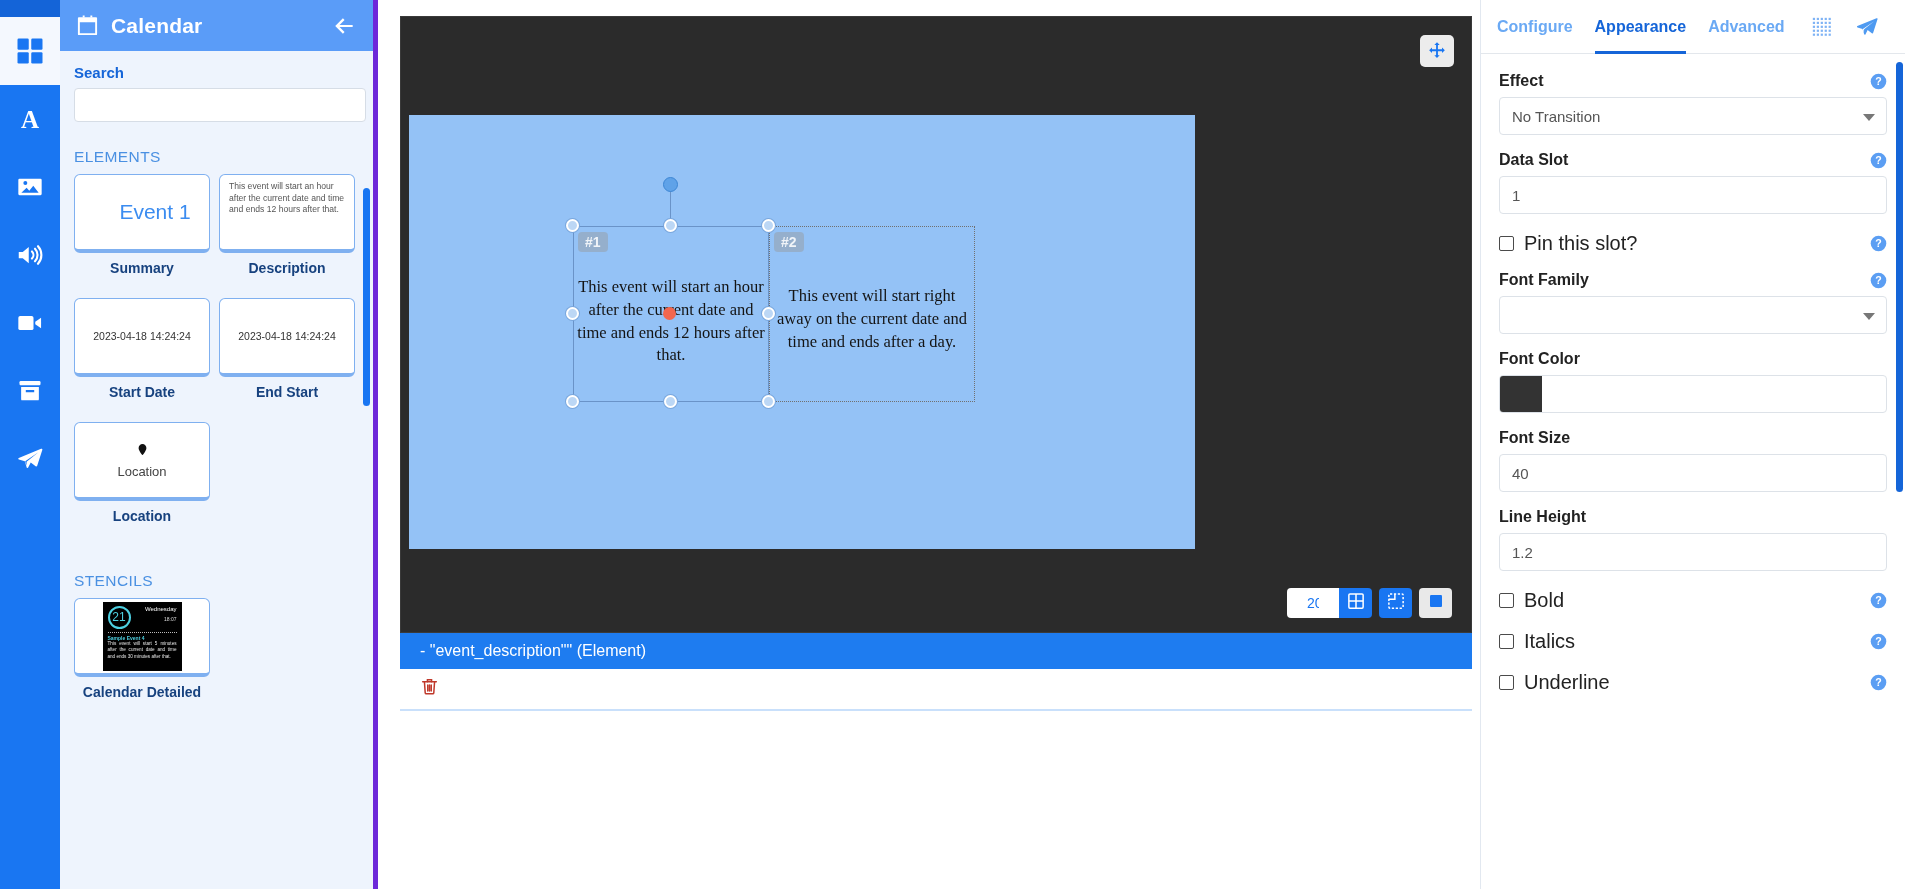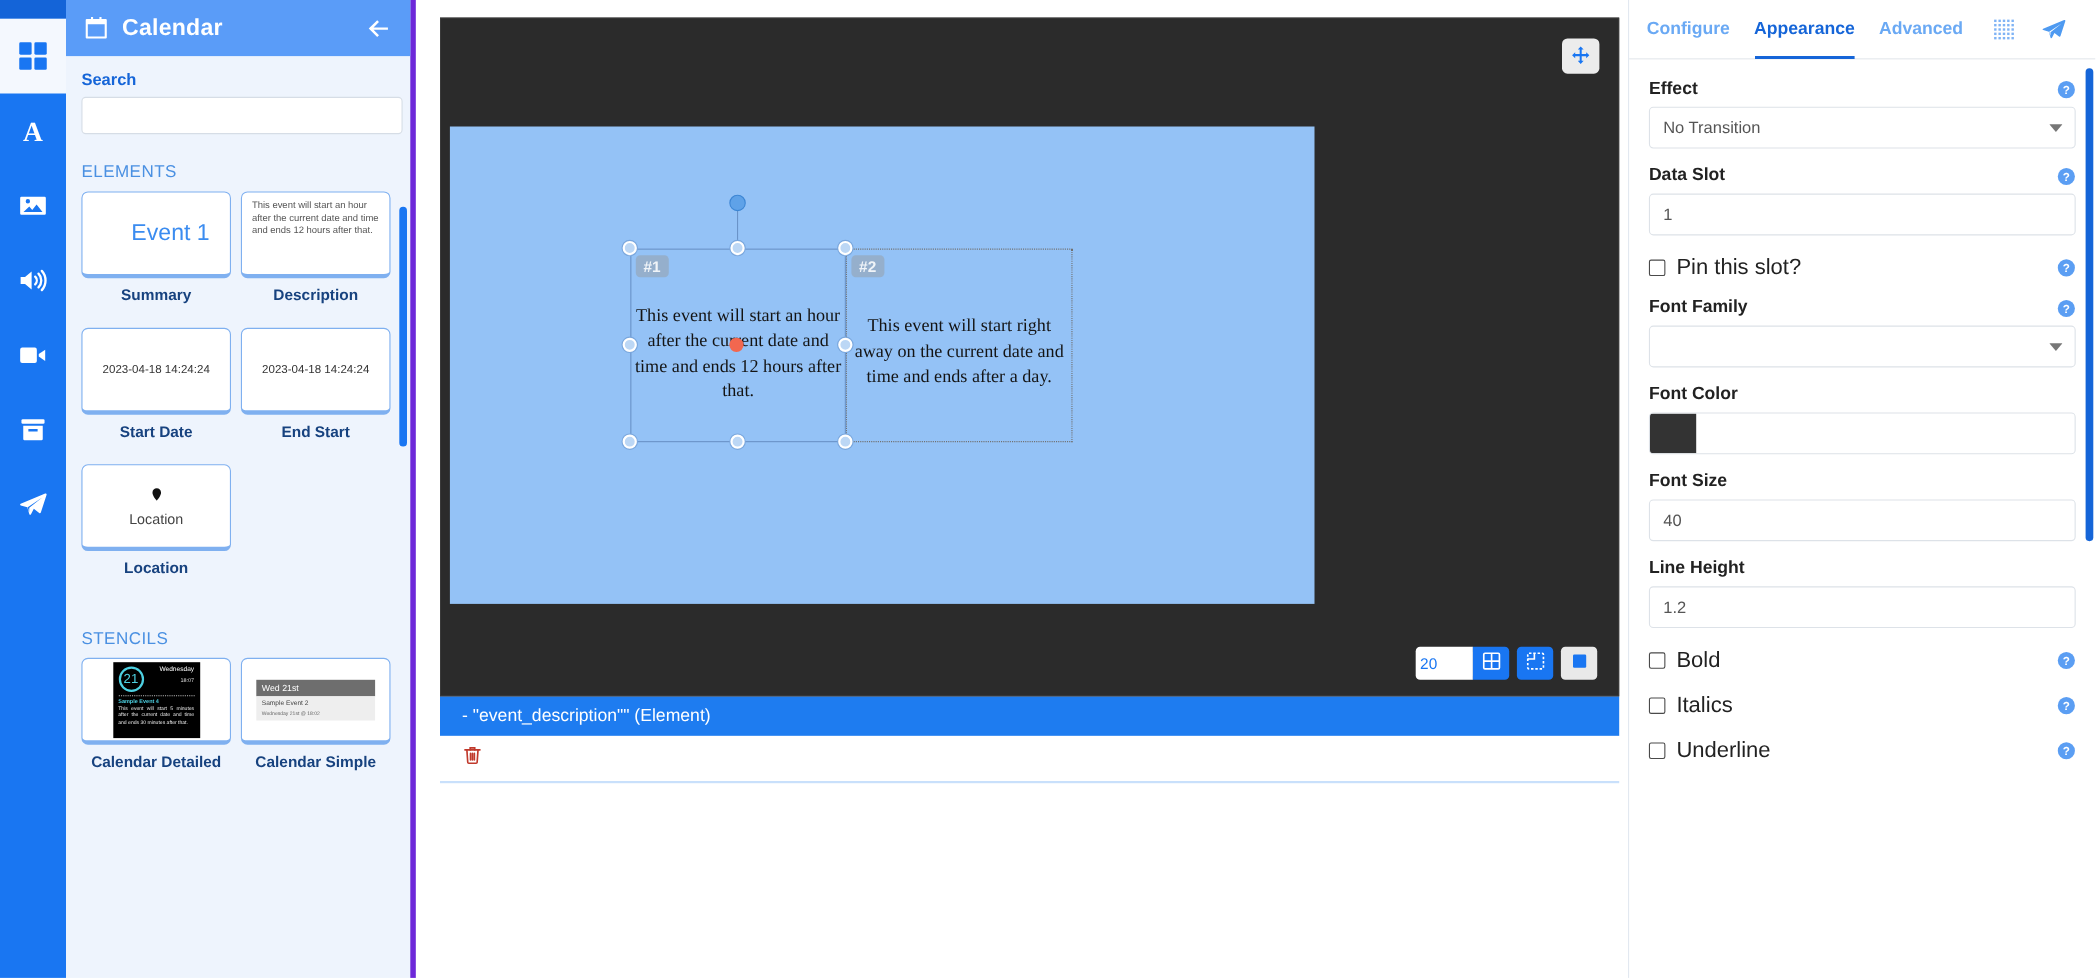--- a/index.html
+++ b/index.html
@@ -286,21 +286,21 @@
     display: flex;
     align-items: center;
     z-index: 4;
   }
   .zoom-input {
     width: 52px; height: 30px;
     border: none; outline: none;
     background: #fff;
     color: #1976f2;
     font-size: 14px;
-    padding: 0 4px;
+    padding: 0 20px;
     border-radius: 4px 0 0 4px;
     font-family: "Liberation Sans", sans-serif;
   }
   .zbtn {
     width: 33px; height: 30px;
     display: flex; align-items: center; justify-content: center;
     cursor: pointer;
   }
   .zbtn.blue { background: #1976f2; border-radius: 0 4px 4px 0; }
   .zbtn.blue2 { background: #1976f2; border-radius: 4px; margin-left: 7px; }
@@ -582,32 +582,20 @@
                 </div>
               </div>
               <div class="sd-sep"></div>
               <div class="sd-evt">Sample Event 4</div>
               <div class="sd-body">This event will start 5 minutes after the current date and time and ends 30 minutes after that.</div>
             </div>
           </div>
           <div class="tile-label">Calendar Detailed</div>
         </div>
 
-        <div class="tile-wrap">
-          <div class="tile">
-            <div class="sten-simple">
-              <div class="ss-head">Wed 21st</div>
-              <div class="ss-body">
-                <div class="ss-l1">Sample Event 2</div>
-                <div class="ss-l2">Wednesday 21st @ 18:02</div>
-              </div>
-            </div>
-          </div>
-          <div class="tile-label">Calendar Simple</div>
-        </div>
       </div>
     </div>
 
     <div class="lp-scrollbar"></div>
   </div>
 
   <div class="center">
     <div class="stage-outer">
 
       <div class="move-handle">

